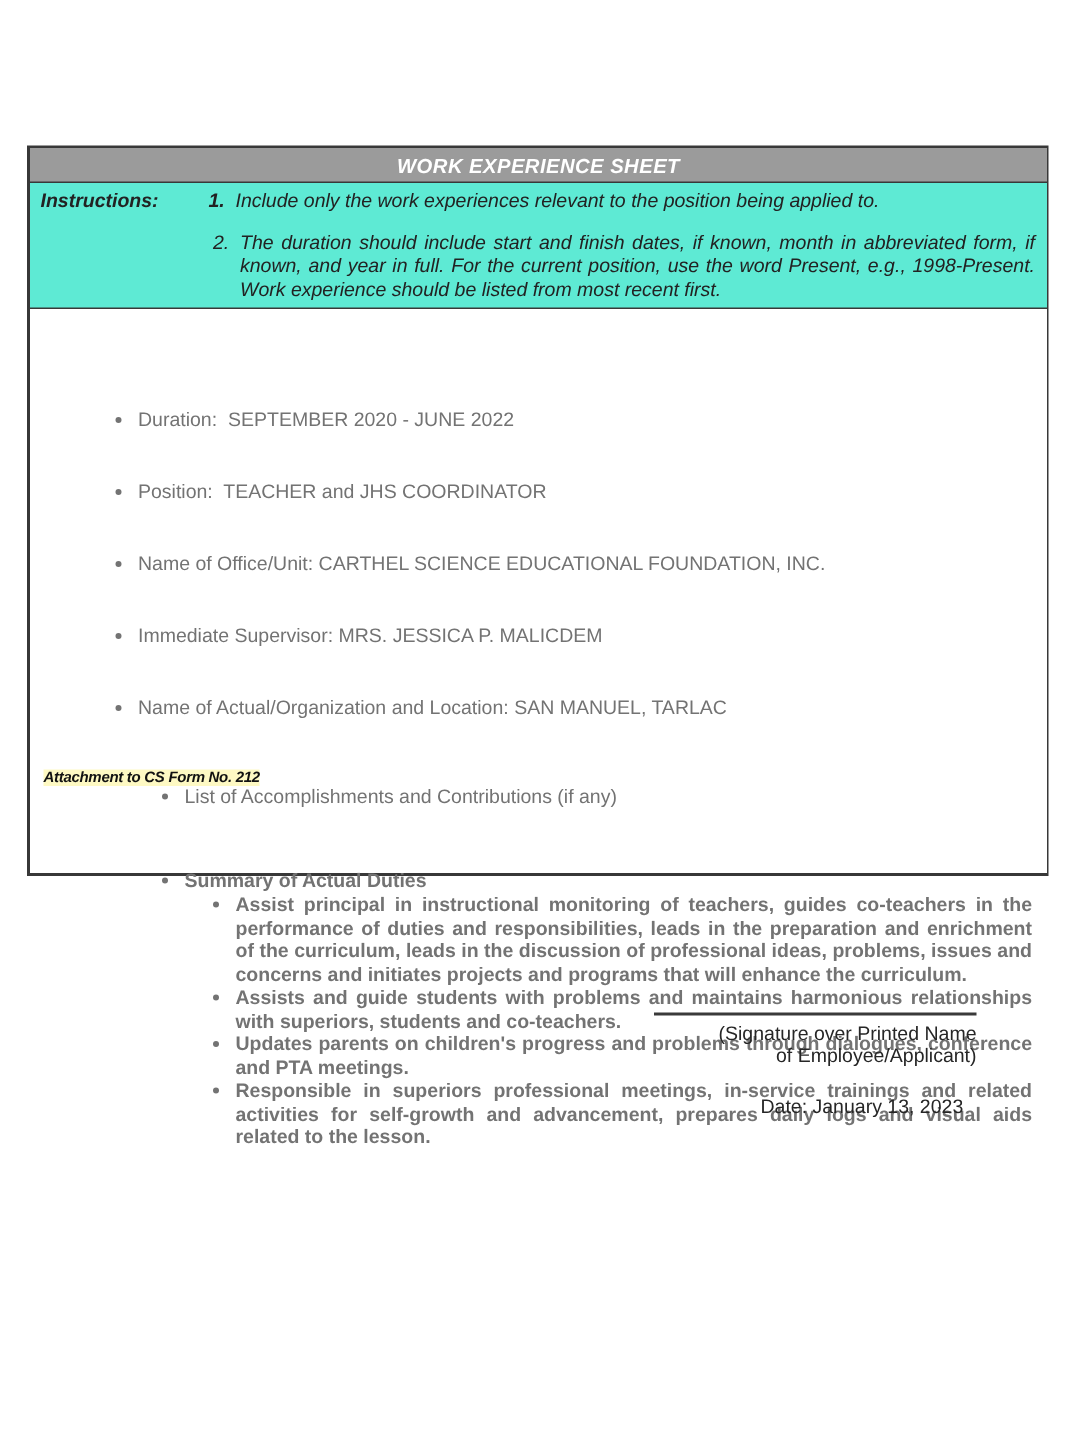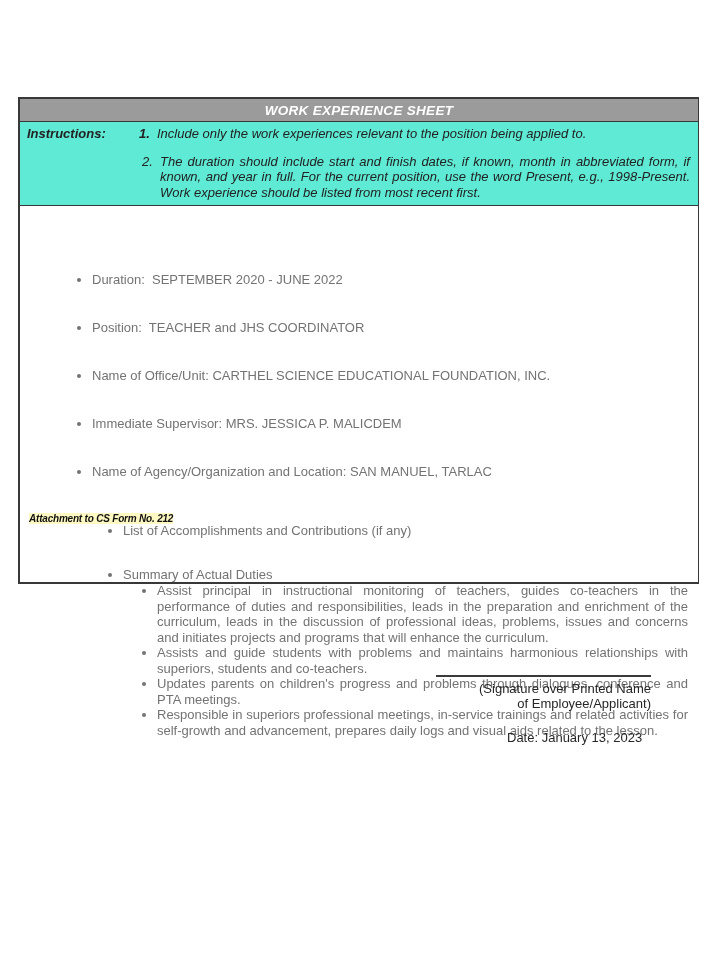--- a/index.html
+++ b/index.html
@@ -59,21 +59,21 @@
     list-style: disc outside;
     line-height: 16px;
     white-space: pre-wrap;
   }
   ul.level2 {
     margin-top: 11px;
     padding-left: 103px;
     list-style: disc outside;
     line-height: 16px;
   }
-  li.summary-item { margin-top: 28px; }
+  li.summary-item { margin-top: 40px; font-weight: bold; }
   ul.duties {
     margin: 0;
     padding: 0 10px 0 34px;
     list-style: disc outside;
     line-height: 15.5px;
     text-align: justify;
   }
   .attachment {
     position: absolute;
     left: 9px;
@@ -119,21 +119,21 @@
         </div>
       </div>
     </div>
 
     <div class="content">
       <ul class="fields">
         <li>Duration:  SEPTEMBER 2020 - JUNE 2022</li>
         <li>Position:  TEACHER and JHS COORDINATOR</li>
         <li>Name of Office/Unit: CARTHEL SCIENCE EDUCATIONAL FOUNDATION, INC.</li>
         <li>Immediate Supervisor: MRS. JESSICA P. MALICDEM</li>
-        <li>Name of Agency/Organization and Location: SAN MANUEL, TARLAC</li>
+        <li>Name of Actual/Organization and Location: SAN MANUEL, TARLAC</li>
       </ul>
 
       <ul class="level2">
         <li>List of Accomplishments and Contributions (if any)</li>
         <li class="summary-item">
           <span>Summary of Actual Duties</span>
           <ul class="duties">
             <li>Assist principal in instructional monitoring of teachers, guides co-teachers in the performance of duties and responsibilities, leads in the preparation and enrichment of the curriculum, leads in the discussion of professional ideas, problems, issues and concerns and initiates projects and programs that will enhance the curriculum.</li>
             <li>Assists and guide students with problems and maintains harmonious relationships with superiors, students and co-teachers.</li>
             <li>Updates parents on children's progress and problems through dialogues, conference and PTA meetings.</li>

